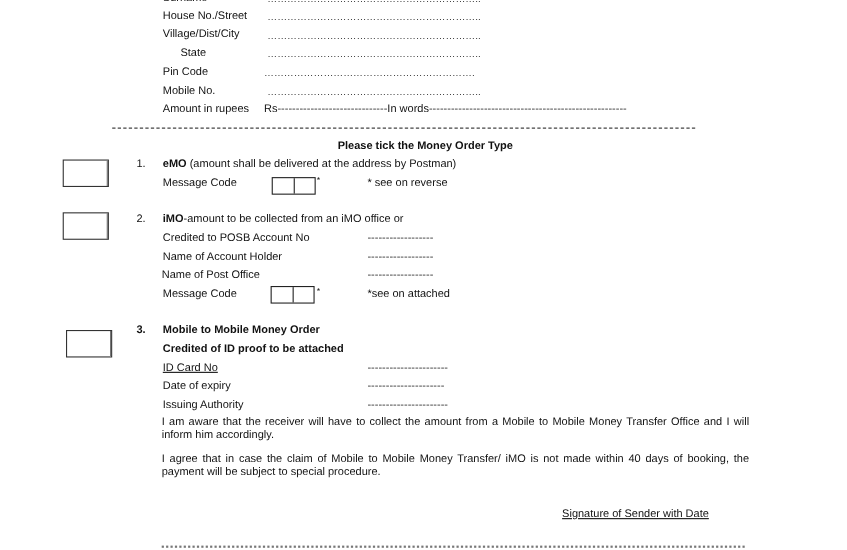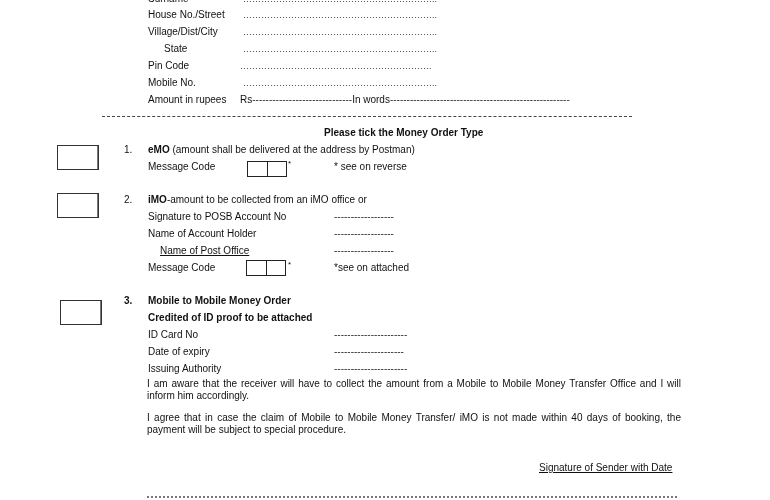--- a/index.html
+++ b/index.html
@@ -53,21 +53,21 @@
   <div class="abs dots" style="left:243px; top:77px;">………………………………………………………..</div>
 
   <div class="abs" style="left:148px; top:94px;">Amount in rupees</div>
   <div class="abs" style="left:240px; top:94px;">
     <span>Rs</span><span class="dash">------------------------------</span><span>In words</span><span class="dash">------------------------------------------------------</span>
   </div>
 </div>
 
 <div class="sep-line" style="left:102px; top:116px; width:530px;"></div>
 
-<div class="abs bold" style="left:324px; top:127px;">Please tick the Money Order Type</div>
+<div class="abs bold" style="left:307px; top:127px;">Please tick the Money Order Type</div>
 
 <div>
   <div class="tick-box" style="left:57px; top:145px; width:40px; height:23px;"></div>
   <div class="abs" style="left:124px; top:144px;">1.</div>
   <div class="abs" style="left:148px; top:144px;">
     <span class="bold">eMO</span><span> (amount shall be delivered at the address by Postman)</span>
   </div>
   <div class="abs" style="left:148px; top:161px;">Message Code</div>
   <div class="code-box" style="left:247px; top:161px;">
     <div class="cell"></div>
@@ -76,45 +76,45 @@
   <div class="abs" style="left:288px; top:158px; font-size:8px;">*</div>
   <div class="abs" style="left:334px; top:161px;">* see on reverse</div>
 </div>
 
 <div>
   <div class="tick-box" style="left:57px; top:193px; width:40px; height:23px;"></div>
   <div class="abs" style="left:124px; top:194px;">2.</div>
   <div class="abs" style="left:148px; top:194px;">
     <span class="bold">iMO</span><span>-amount to be collected from an iMO office or</span>
   </div>
-  <div class="abs" style="left:148px; top:211px;">Signature to POSB Account No</div>
+  <div class="abs" style="left:148px; top:211px;">Credited to POSB Account No</div>
   <div class="abs dash" style="left:334px; top:211px;">------------------</div>
   <div class="abs" style="left:148px; top:228px;">Name of Account Holder</div>
   <div class="abs dash" style="left:334px; top:228px;">------------------</div>
-  <div class="abs" style="left:160px; top:245px;text-decoration:underline;">Name of Post Office</div>
+  <div class="abs" style="left:147px; top:245px;">Name of Post Office</div>
   <div class="abs dash" style="left:334px; top:245px;">------------------</div>
   <div class="abs" style="left:148px; top:262px;">Message Code</div>
   <div class="code-box" style="left:246px; top:260px;">
     <div class="cell"></div>
     <div class="cell"></div>
   </div>
   <div class="abs" style="left:288px; top:259px; font-size:8px;">*</div>
   <div class="abs" style="left:334px; top:262px;">*see on attached</div>
 </div>
 
 <div>
   <div class="tick-box" style="left:60px; top:300px; width:40px; height:23px;"></div>
   <div class="abs bold" style="left:124px; top:295px;">3.</div>
   <div class="abs bold" style="left:148px; top:295px;">Mobile to Mobile Money Order</div>
   <div class="abs bold" style="left:148px; top:312px;">Credited of ID proof to be attached</div>
-  <div class="abs" style="left:148px; top:329px;">ID Card No</div>
+  <div class="abs" style="left:148px; top:329px;text-decoration:underline;">ID Card No</div>
   <div class="abs dash" style="left:334px; top:329px;">----------------------</div>
   <div class="abs" style="left:148px; top:346px;text-align:center;">Date of expiry</div>
   <div class="abs dash" style="left:334px; top:346px;">---------------------</div>
   <div class="abs" style="left:148px; top:363px;">Issuing Authority</div>
   <div class="abs dash" style="left:334px; top:363px;">----------------------</div>
 
   <div class="para" style="left:147px; top:378px;">I am aware that the receiver will have to collect the amount from a Mobile to Mobile Money Transfer Office and I will inform him accordingly.</div>
   <div class="para" style="left:147px; top:412px;">I agree that in case the claim of Mobile to Mobile Money Transfer/ iMO is not made within 40 days of booking, the payment will be subject to special procedure.</div>
 </div>
 
-<div class="abs sig-underline" style="left:539px; top:462px;">Signature of Sender with Date</div>
+<div class="abs sig-underline" style="left:511px; top:462px;">Signature of Sender with Date</div>
 <div class="bottom-line" style="left:147px; top:496px; width:530px;"></div>
 
 </body></html>

